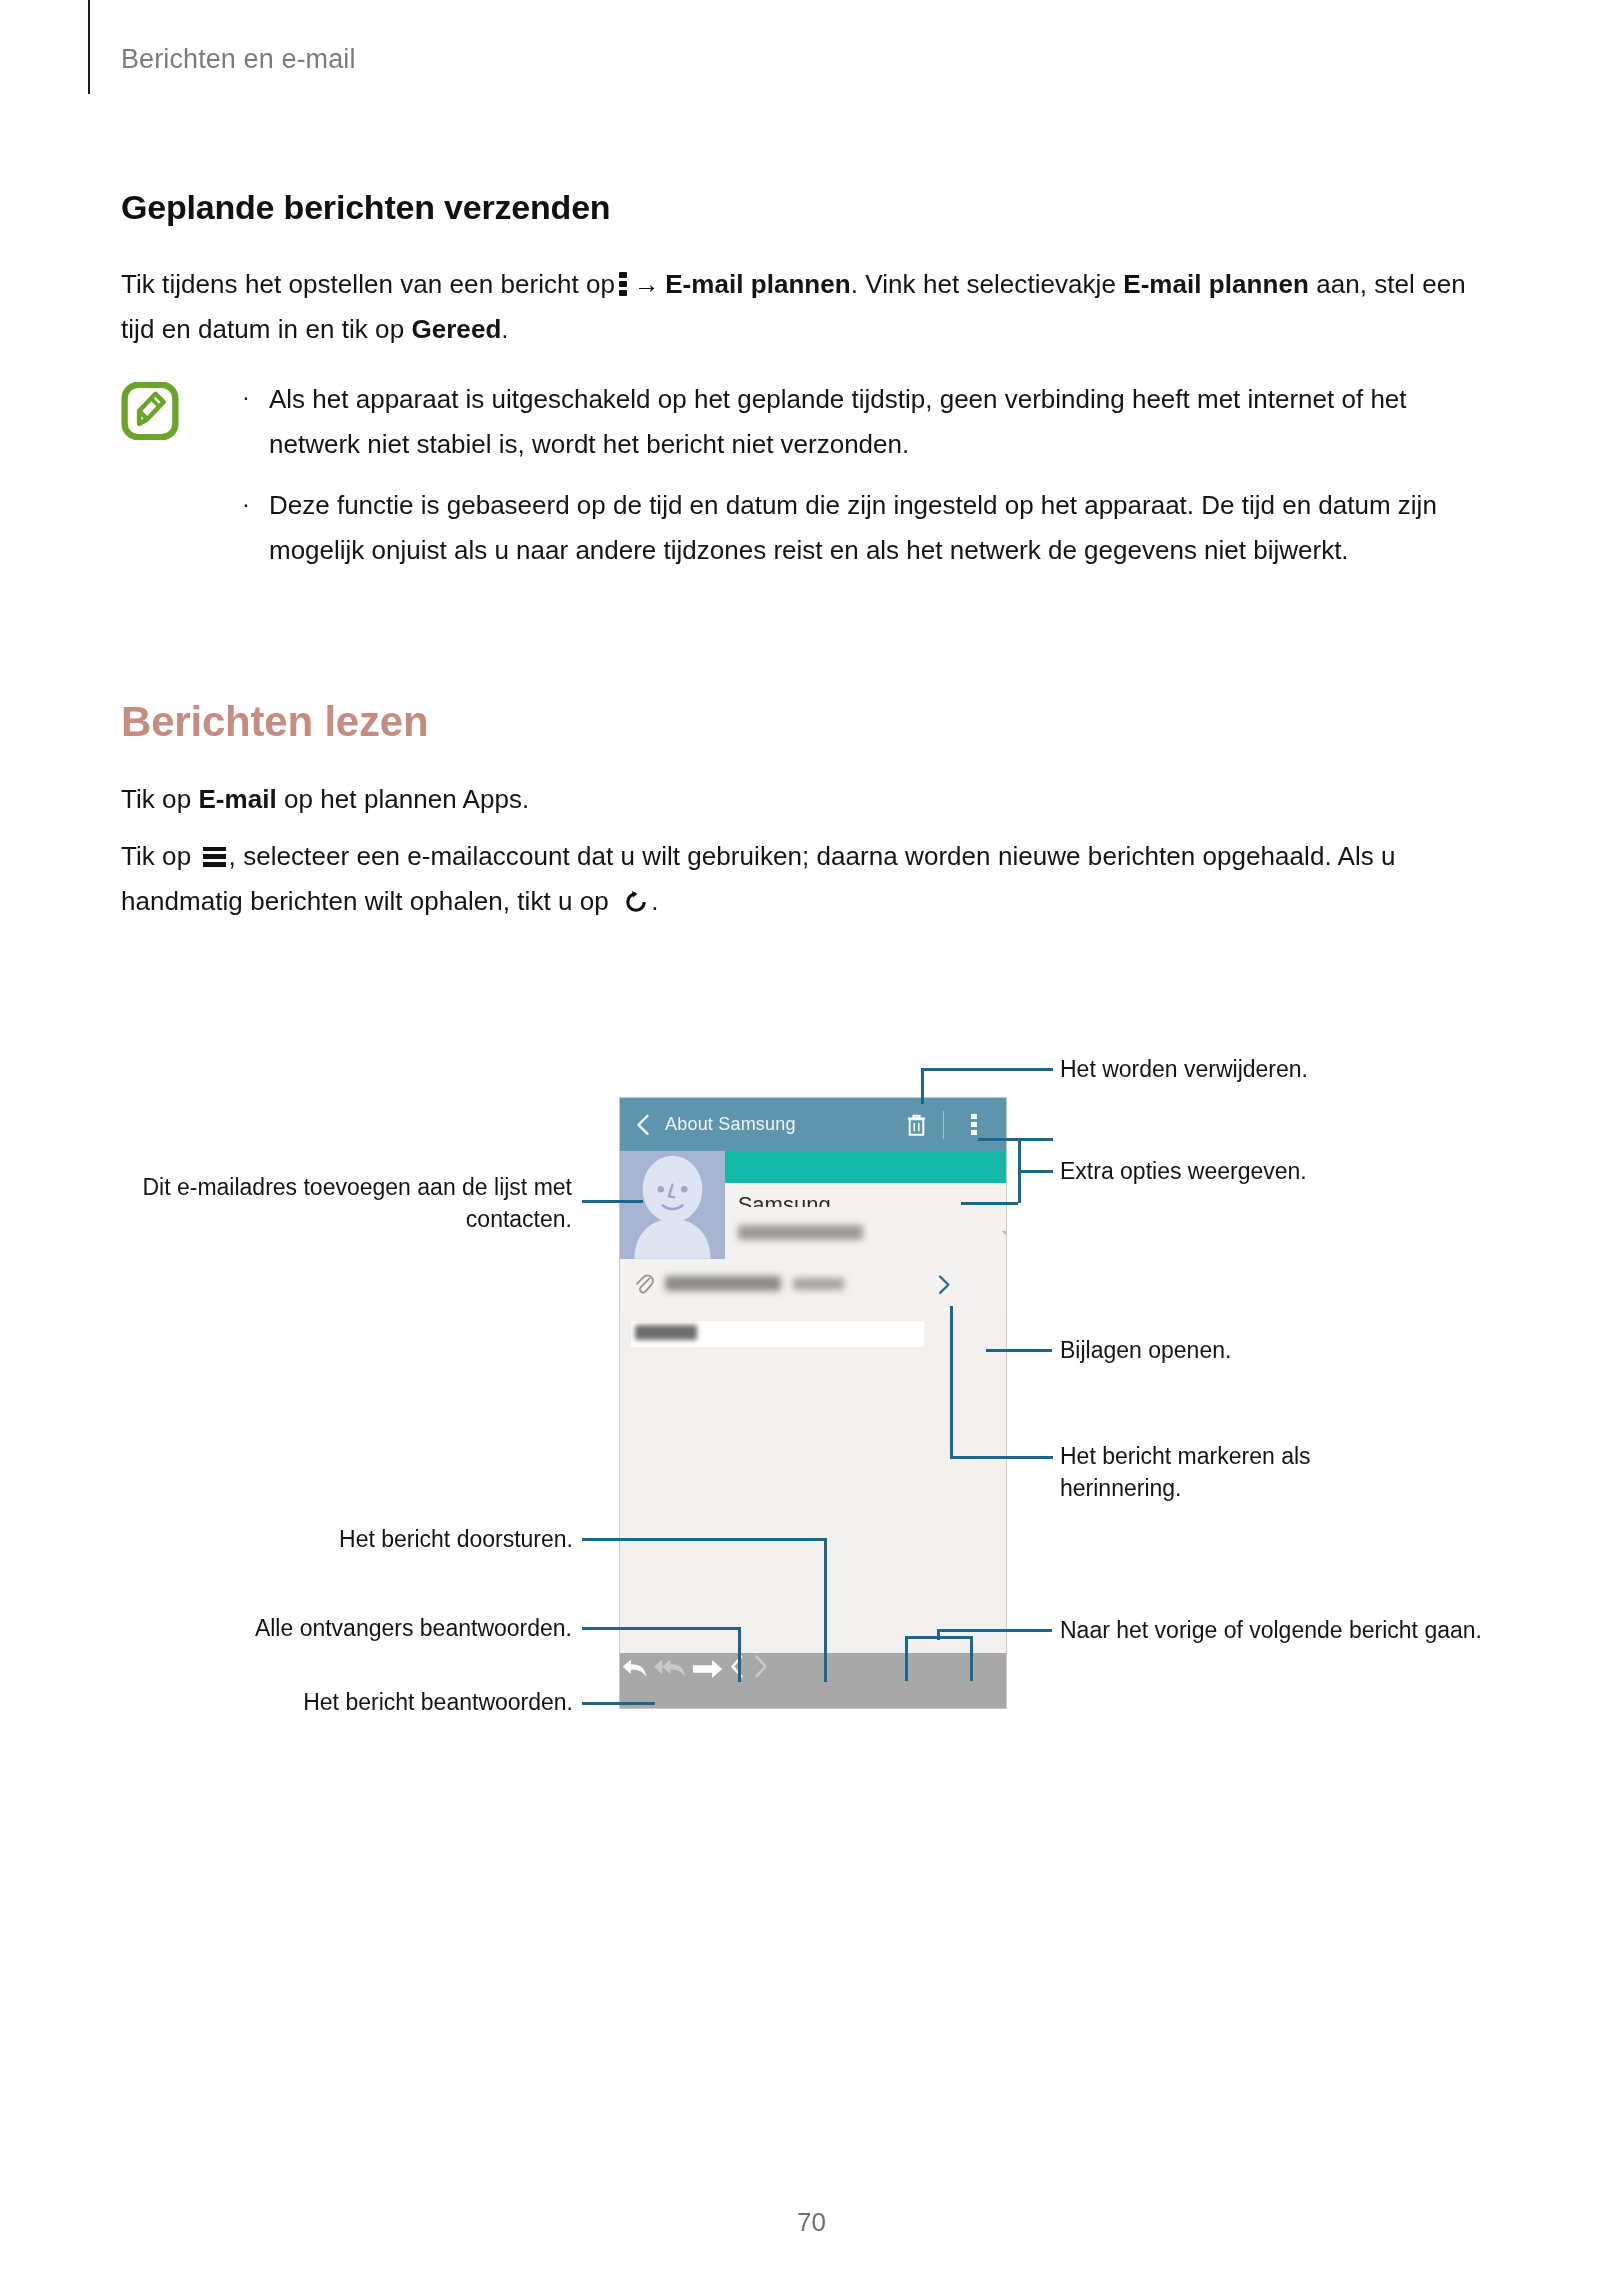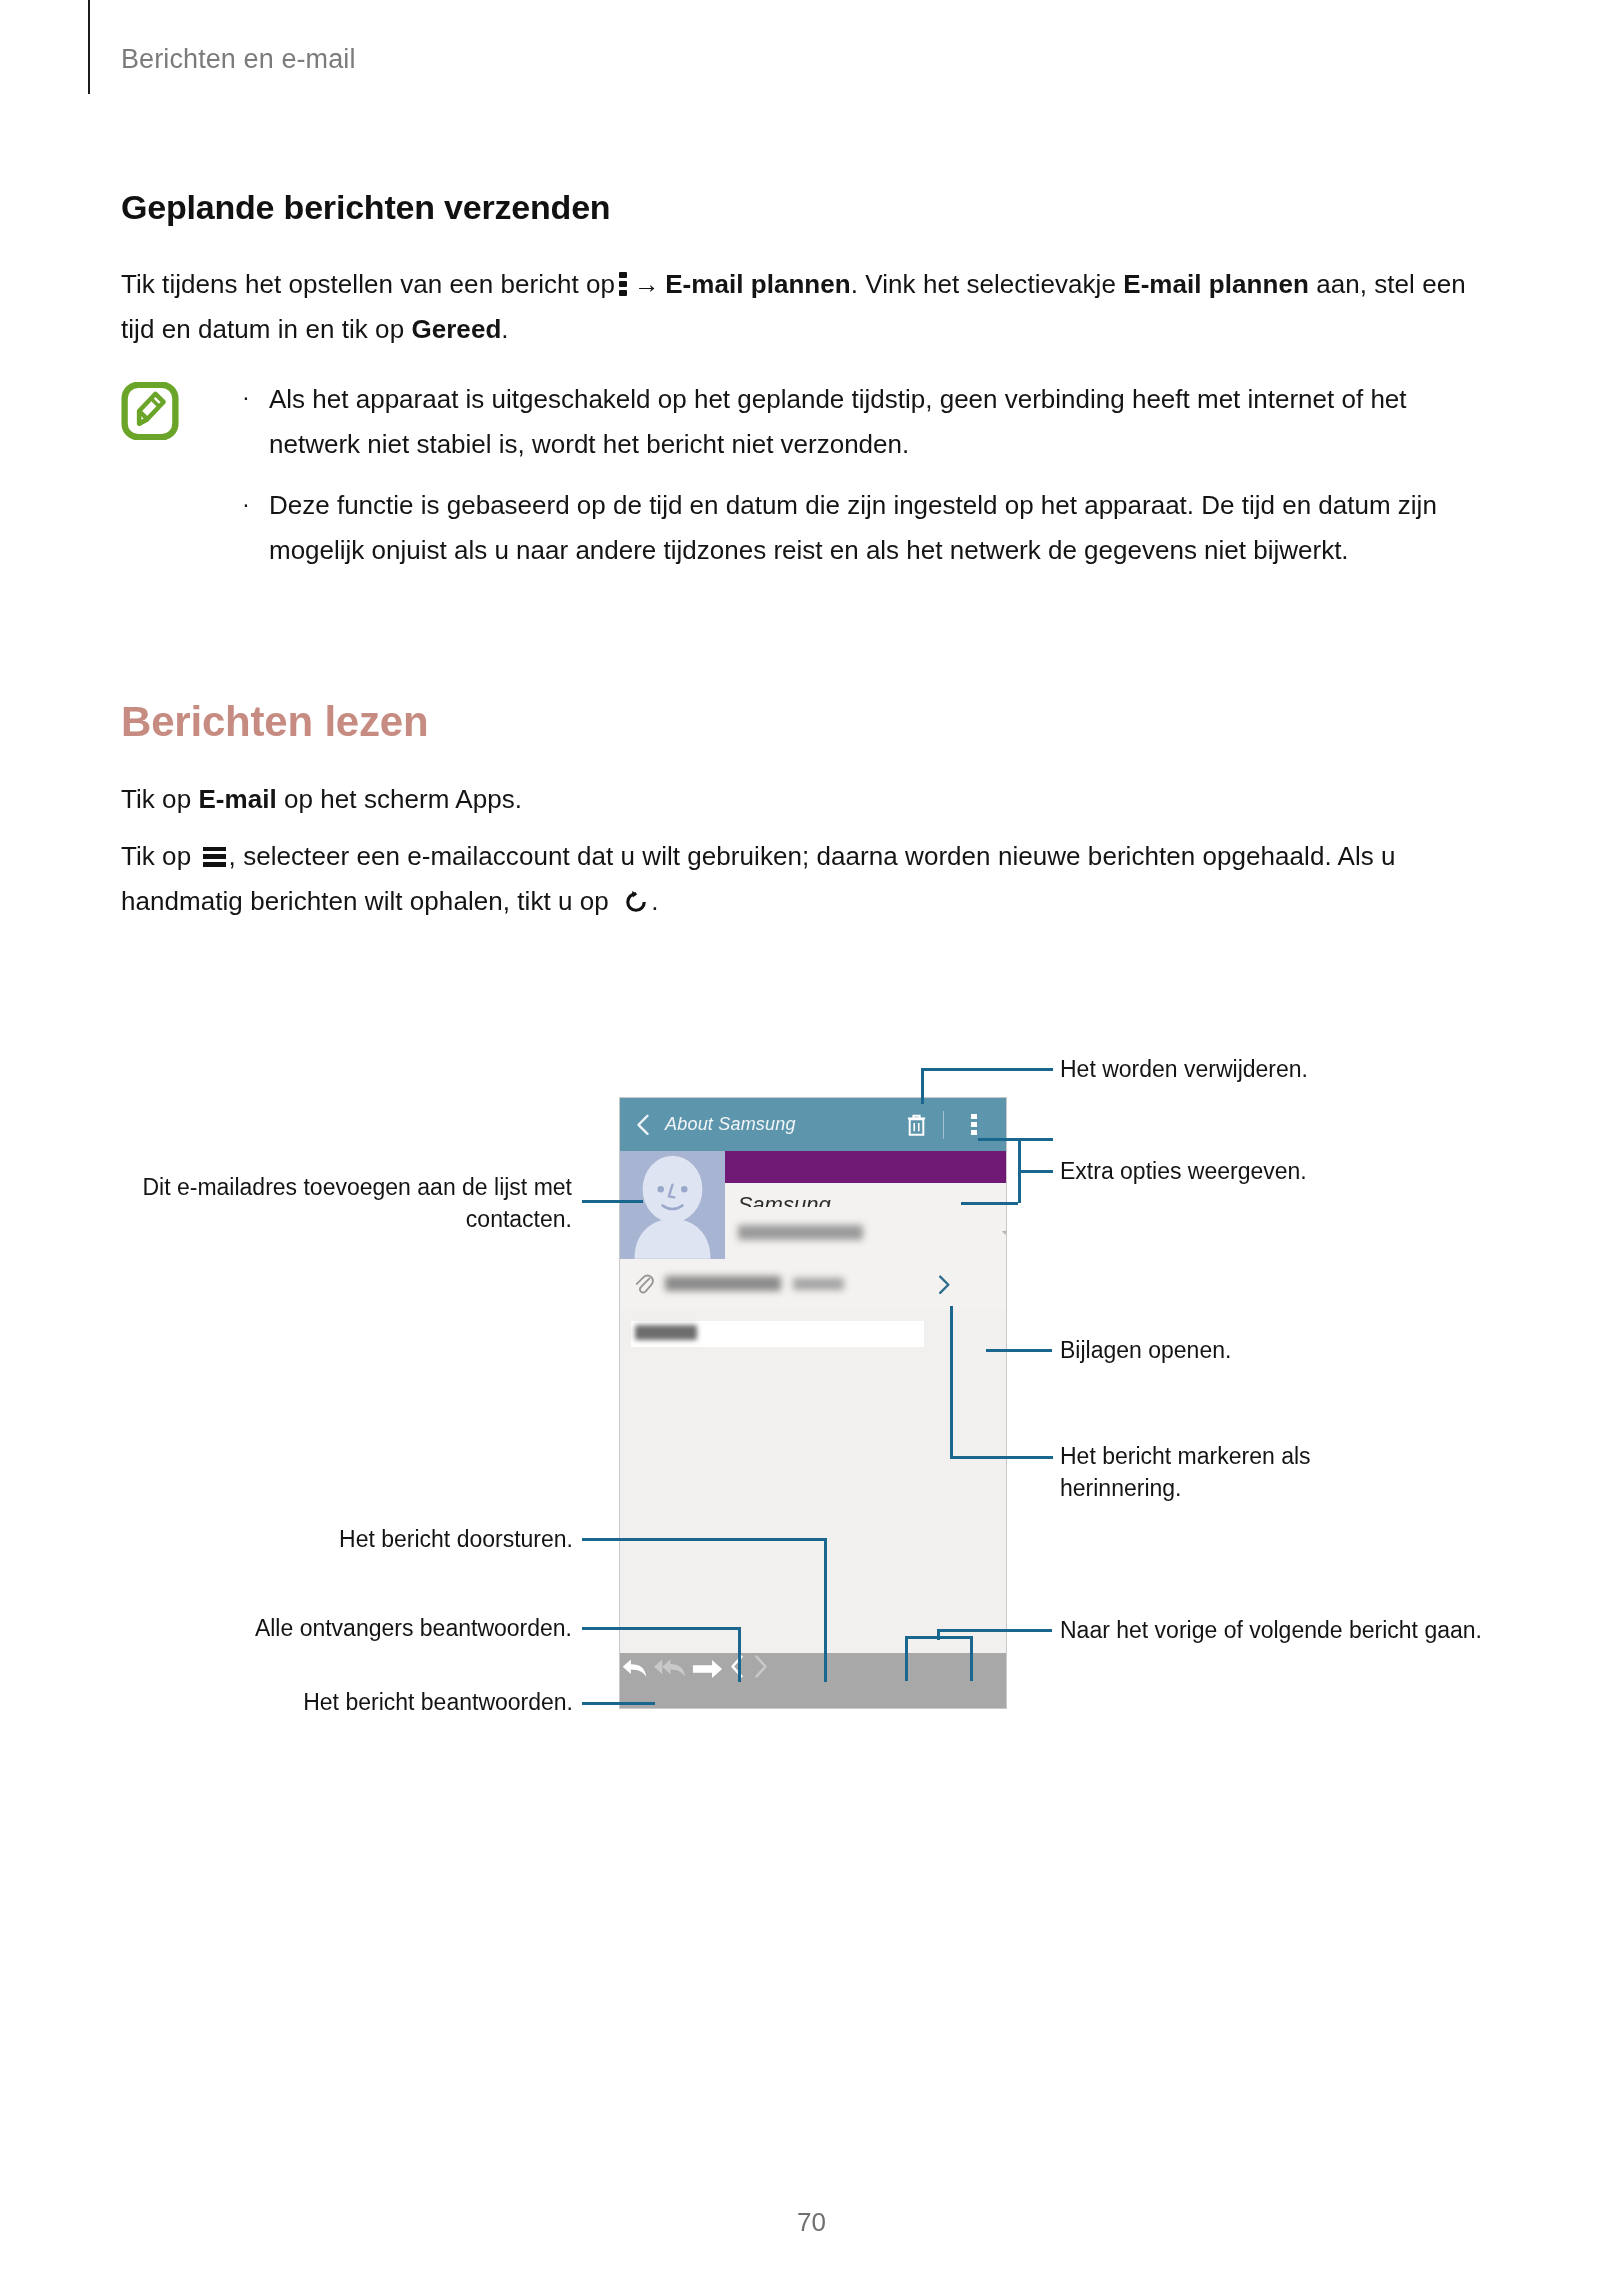--- a/index.html
+++ b/index.html
@@ -43,21 +43,21 @@
   .ic-refresh{width:26px;height:26px;margin:0 1.8px 0 7.3px;vertical-align:-4.5px;}
 
   
   .note{position:absolute;left:121px;top:377px;width:1364px;}
   .note-icon{position:absolute;left:0;top:4.5px;width:58px;height:58px;}
   .note-list{position:absolute;left:112px;top:0;width:1255px;}
   .note-item{position:relative;padding-left:36px;font-size:26px;line-height:45px;color:#141414;margin-bottom:16.4px;}
   .note-item .dot{position:absolute;left:9px;top:-1.8px;font-size:23.6px;color:#141414;}
 
   
-  .phone{position:absolute;left:619px;top:1097px;width:388px;height:612px;background:#701a75;border:0.9px solid #c9c9c9;box-sizing:border-box;overflow:hidden;font-style:italic;}
+  .phone{position:absolute;left:619px;top:1097px;width:388px;height:612px;background:#14b8a6;border:0.9px solid #c9c9c9;box-sizing:border-box;overflow:hidden;}
   .ph-bar{position:absolute;left:0;top:0;right:0;height:53px;background:#5d95ac;}
   .ph-back{position:absolute;left:12.7px;top:14.5px;width:20px;height:23.6px;}
   .ph-bar-title{position:absolute;left:45px;top:16.4px;font-size:18px;color:#f3f6f8;letter-spacing:0.2px;}
   .ph-trash{position:absolute;left:285px;top:14.5px;width:23px;height:24.5px;}
   .ph-bar-div{position:absolute;left:323px;top:12.7px;width:0.9px;height:28px;background:#9fc1d0;}
   .ph-bar-kebab{position:absolute;left:351px;top:15.5px;width:6.4px;height:23px;}
   .ph-bar-kebab i{position:absolute;left:0;width:6.4px;height:5.5px;background:#ffffff;display:block;}
   .ph-bar-kebab i:nth-child(1){top:0}.ph-bar-kebab i:nth-child(2){top:8.2px}.ph-bar-kebab i:nth-child(3){top:16.4px}
 
   .ph-avatar{position:absolute;left:0;top:53px;width:105px;height:108px;background:#a7b4d2;overflow:hidden;}
@@ -126,21 +126,21 @@
       <div class="note-item">
         <span class="dot">·</span>
         <span>Deze functie is gebaseerd op de tijd en datum die zijn ingesteld op het apparaat. De tijd en datum zijn mogelijk onjuist als u naar andere tijdzones reist en als het netwerk de gegevens niet bijwerkt.</span>
       </div>
     </div>
   </div>
 
   <div class="h1">Berichten lezen</div>
 
   <div class="p" id="p-tik-email">
-    <span>Tik op </span><b>E-mail</b><span> op het scherm Apps.</span>
+    <span>Tik op </span><b>E-mail</b><span> op het plannen Apps.</span>
   </div>
 
   <div class="p" id="p-tik-menu">
     <span>Tik op </span><span class="ic ic-ham"><i></i><i></i><i></i></span><span>, selecteer een e-mailaccount dat u wilt gebruiken; daarna worden nieuwe berichten opgehaald. Als u handmatig berichten wilt ophalen, tikt u op </span><svg class="ic ic-refresh" viewBox="0 0 30 30">
         <path d="M15 5.5 A 9.5 9.5 0 1 0 24.5 15" fill="none" stroke="#111" stroke-width="3.6"></path>
         <path d="M10.5 2.2 L16.6 5.8 L11.3 9.9 Z" fill="#111"></path>
       </svg><span>.</span>
   </div>
 
 

